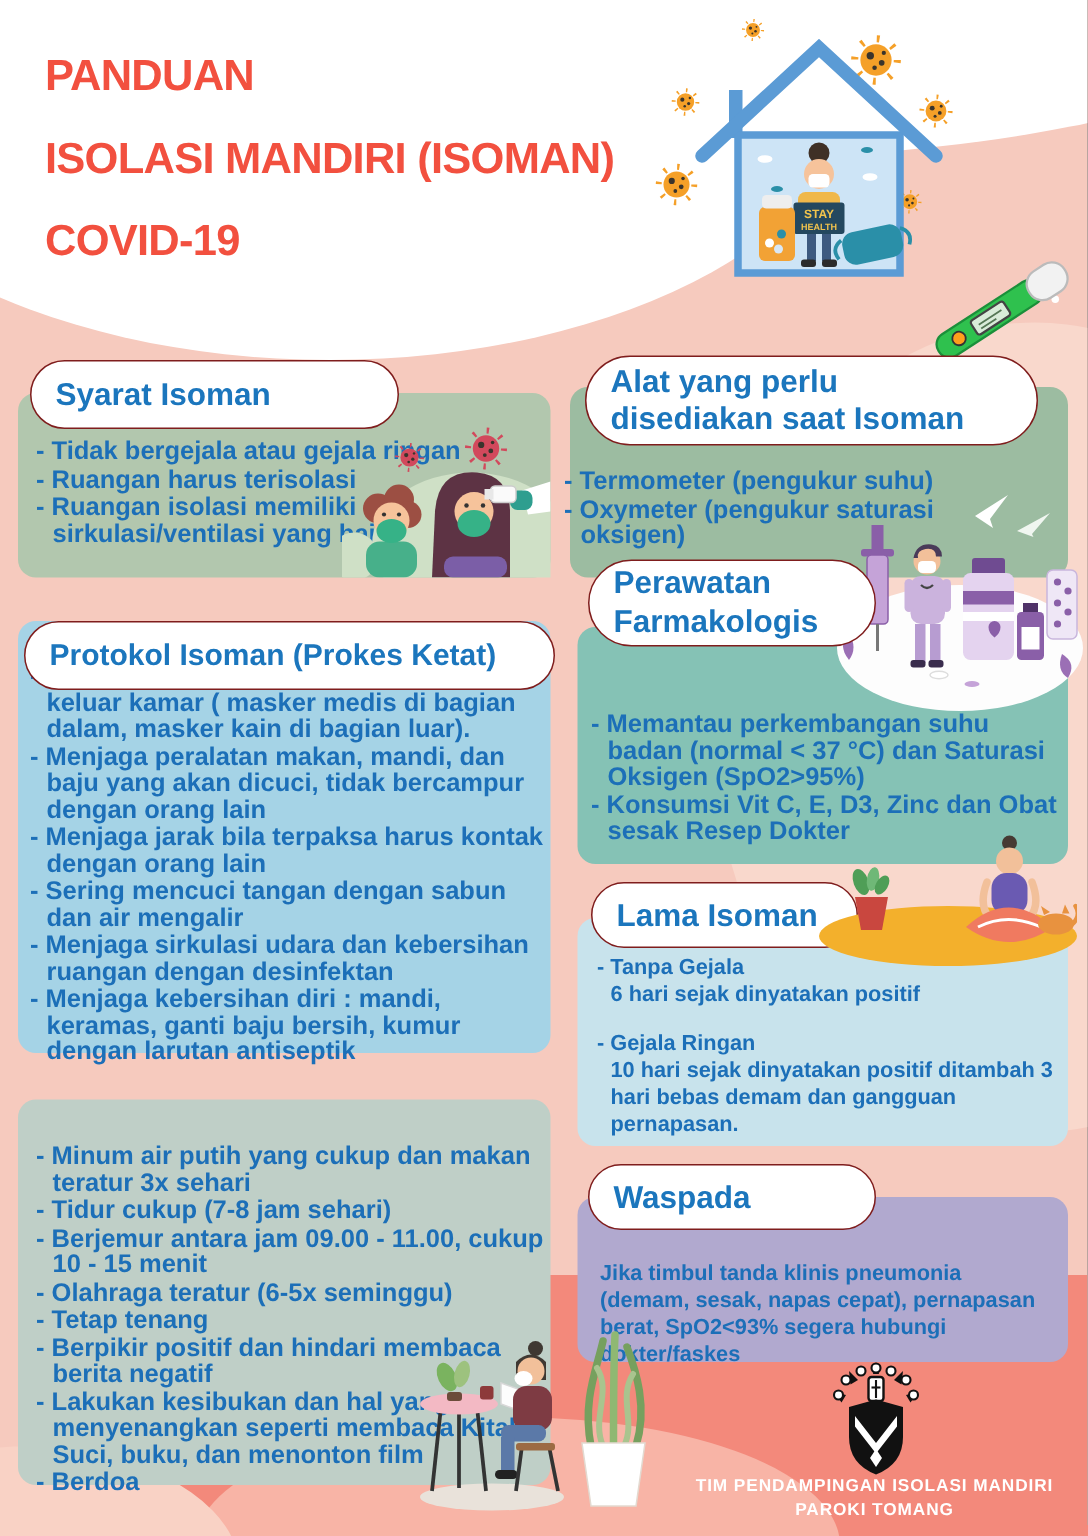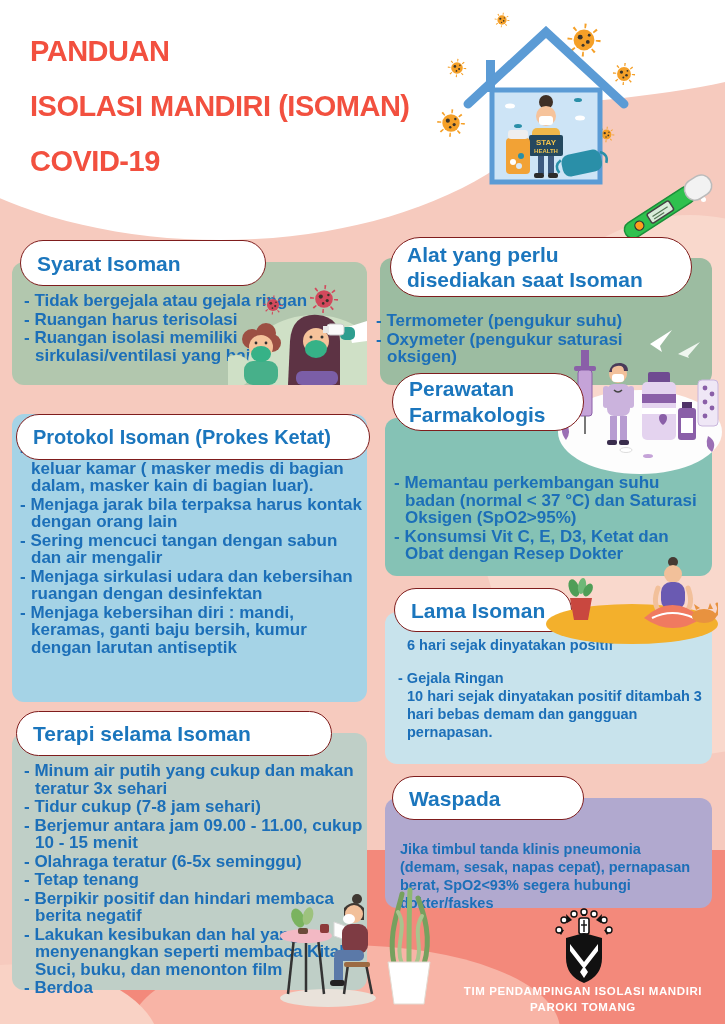--- a/index.html
+++ b/index.html
@@ -220,30 +220,28 @@
     <polygon points="2,16 24,2 12,18 14,24" fill="#ffffff"></polygon>
     <polygon points="30,26 52,14 40,28 41,30" fill="#f0f6f0"></polygon>
   </svg>
 
   <div class="card" id="protokol-card"></div>
   <div class="pill" id="protokol-pill">
     <span>Protokol Isoman (Prokes Ketat)</span>
   </div>
   <ul class="blist" id="protokol-list">
     <li>Selalu memakai masker 2 lapis bila keluar kamar ( masker medis di bagian dalam, masker kain di bagian luar).</li>
+    <li>Menjaga peralatan makan, mandi, dan baju yang akan dicuci, tidak bercampur dengan orang lain</li>
     <li>Menjaga jarak bila terpaksa harus kontak dengan orang lain</li>
     <li>Sering mencuci tangan dengan sabun dan air mengalir</li>
     <li>Menjaga sirkulasi udara dan kebersihan ruangan dengan desinfektan</li>
     <li>Menjaga kebersihan diri : mandi, keramas, ganti baju bersih, kumur dengan larutan antiseptik</li>
   </ul>
 
   <div class="card" id="terapi-card"></div>
-  <div class="pill" id="terapi-pill">
-    <span>Terapi selama Isoman</span>
-  </div>
   <ul class="blist" id="terapi-list">
     <li>Minum air putih yang cukup dan makan teratur 3x sehari</li>
     <li>Tidur cukup (7-8 jam sehari)</li>
     <li>Berjemur antara jam 09.00 - 11.00, cukup 10 - 15 menit</li>
     <li>Olahraga teratur (6-5x seminggu)</li>
     <li>Tetap tenang</li>
     <li>Berpikir positif dan hindari membaca berita negatif</li>
     <li>Lakukan kesibukan dan hal yang menyenangkan seperti membaca Kitab Suci, buku, dan menonton film</li>
     <li>Berdoa</li>
   </ul>
@@ -283,21 +281,21 @@
     <path d="M8,78 L50,78 L44,120 L14,120 Z" fill="#ffffff" stroke="#e3dad1"></path>
   </svg>
 
   <div class="card" id="perawatan-card"></div>
   <div class="pill" id="perawatan-pill">
     <span>Perawatan</span>
     <span>Farmakologis</span>
   </div>
   <ul class="blist" id="perawatan-list">
     <li>Memantau perkembangan suhu badan (normal &lt; 37 °C) dan Saturasi Oksigen (SpO2&gt;95%)</li>
-    <li>Konsumsi Vit C, E, D3, Ketat dan Obat dengan Resep Dokter</li>
+    <li>Konsumsi Vit C, E, D3, Zinc dan Obat sesak Resep Dokter</li>
   </ul>
   <svg class="ill" style="left:556px; top:346px; width:166px; height:130px; z-index:3;" viewBox="0 0 166 130">
     <ellipse cx="84" cy="86" rx="82" ry="42" fill="#fdfdfd"></ellipse>
     <g>
       <rect x="18" y="20" width="22" height="5" rx="2" fill="#8a5fa8"></rect>
       <rect x="25" y="4" width="8" height="18" fill="#8a5fa8"></rect>
       <rect x="22" y="24" width="14" height="46" rx="3" fill="#c5a3d8" stroke="#8a5fa8"></rect>
       <line x1="29" y1="70" x2="29" y2="88" stroke="#777" stroke-width="2"></line>
     </g>
     <g>
@@ -338,20 +336,21 @@
     <path d="M10,76 q-8,8 0,18 q6,-8 0,-18 Z" fill="#9b6fb5"></path>
     <path d="M152,90 q10,6 4,16 q-8,-5 -4,-16 Z" fill="#9b6fb5"></path>
   </svg>
 
   <div class="card" id="lama-card"></div>
   <div class="pill" id="lama-pill">
     <span>Lama Isoman</span>
   </div>
   <div class="lama-block">
     <div class="lama-item">
+      <div class="lama-label">Tanpa Gejala</div>
       <div class="lama-detail">6 hari sejak dinyatakan positif</div>
     </div>
     <div class="lama-item">
       <div class="lama-label">Gejala Ringan</div>
       <div class="lama-detail">10 hari sejak dinyatakan positif ditambah 3 hari bebas demam dan gangguan pernapasan.</div>
     </div>
   </div>
   <svg class="ill" style="left:540px; top:552px; width:178px; height:94px; z-index:4;" viewBox="0 0 178 94">
     <ellipse cx="92" cy="72" rx="86" ry="20" fill="#f3b02c"></ellipse>
     <g>

